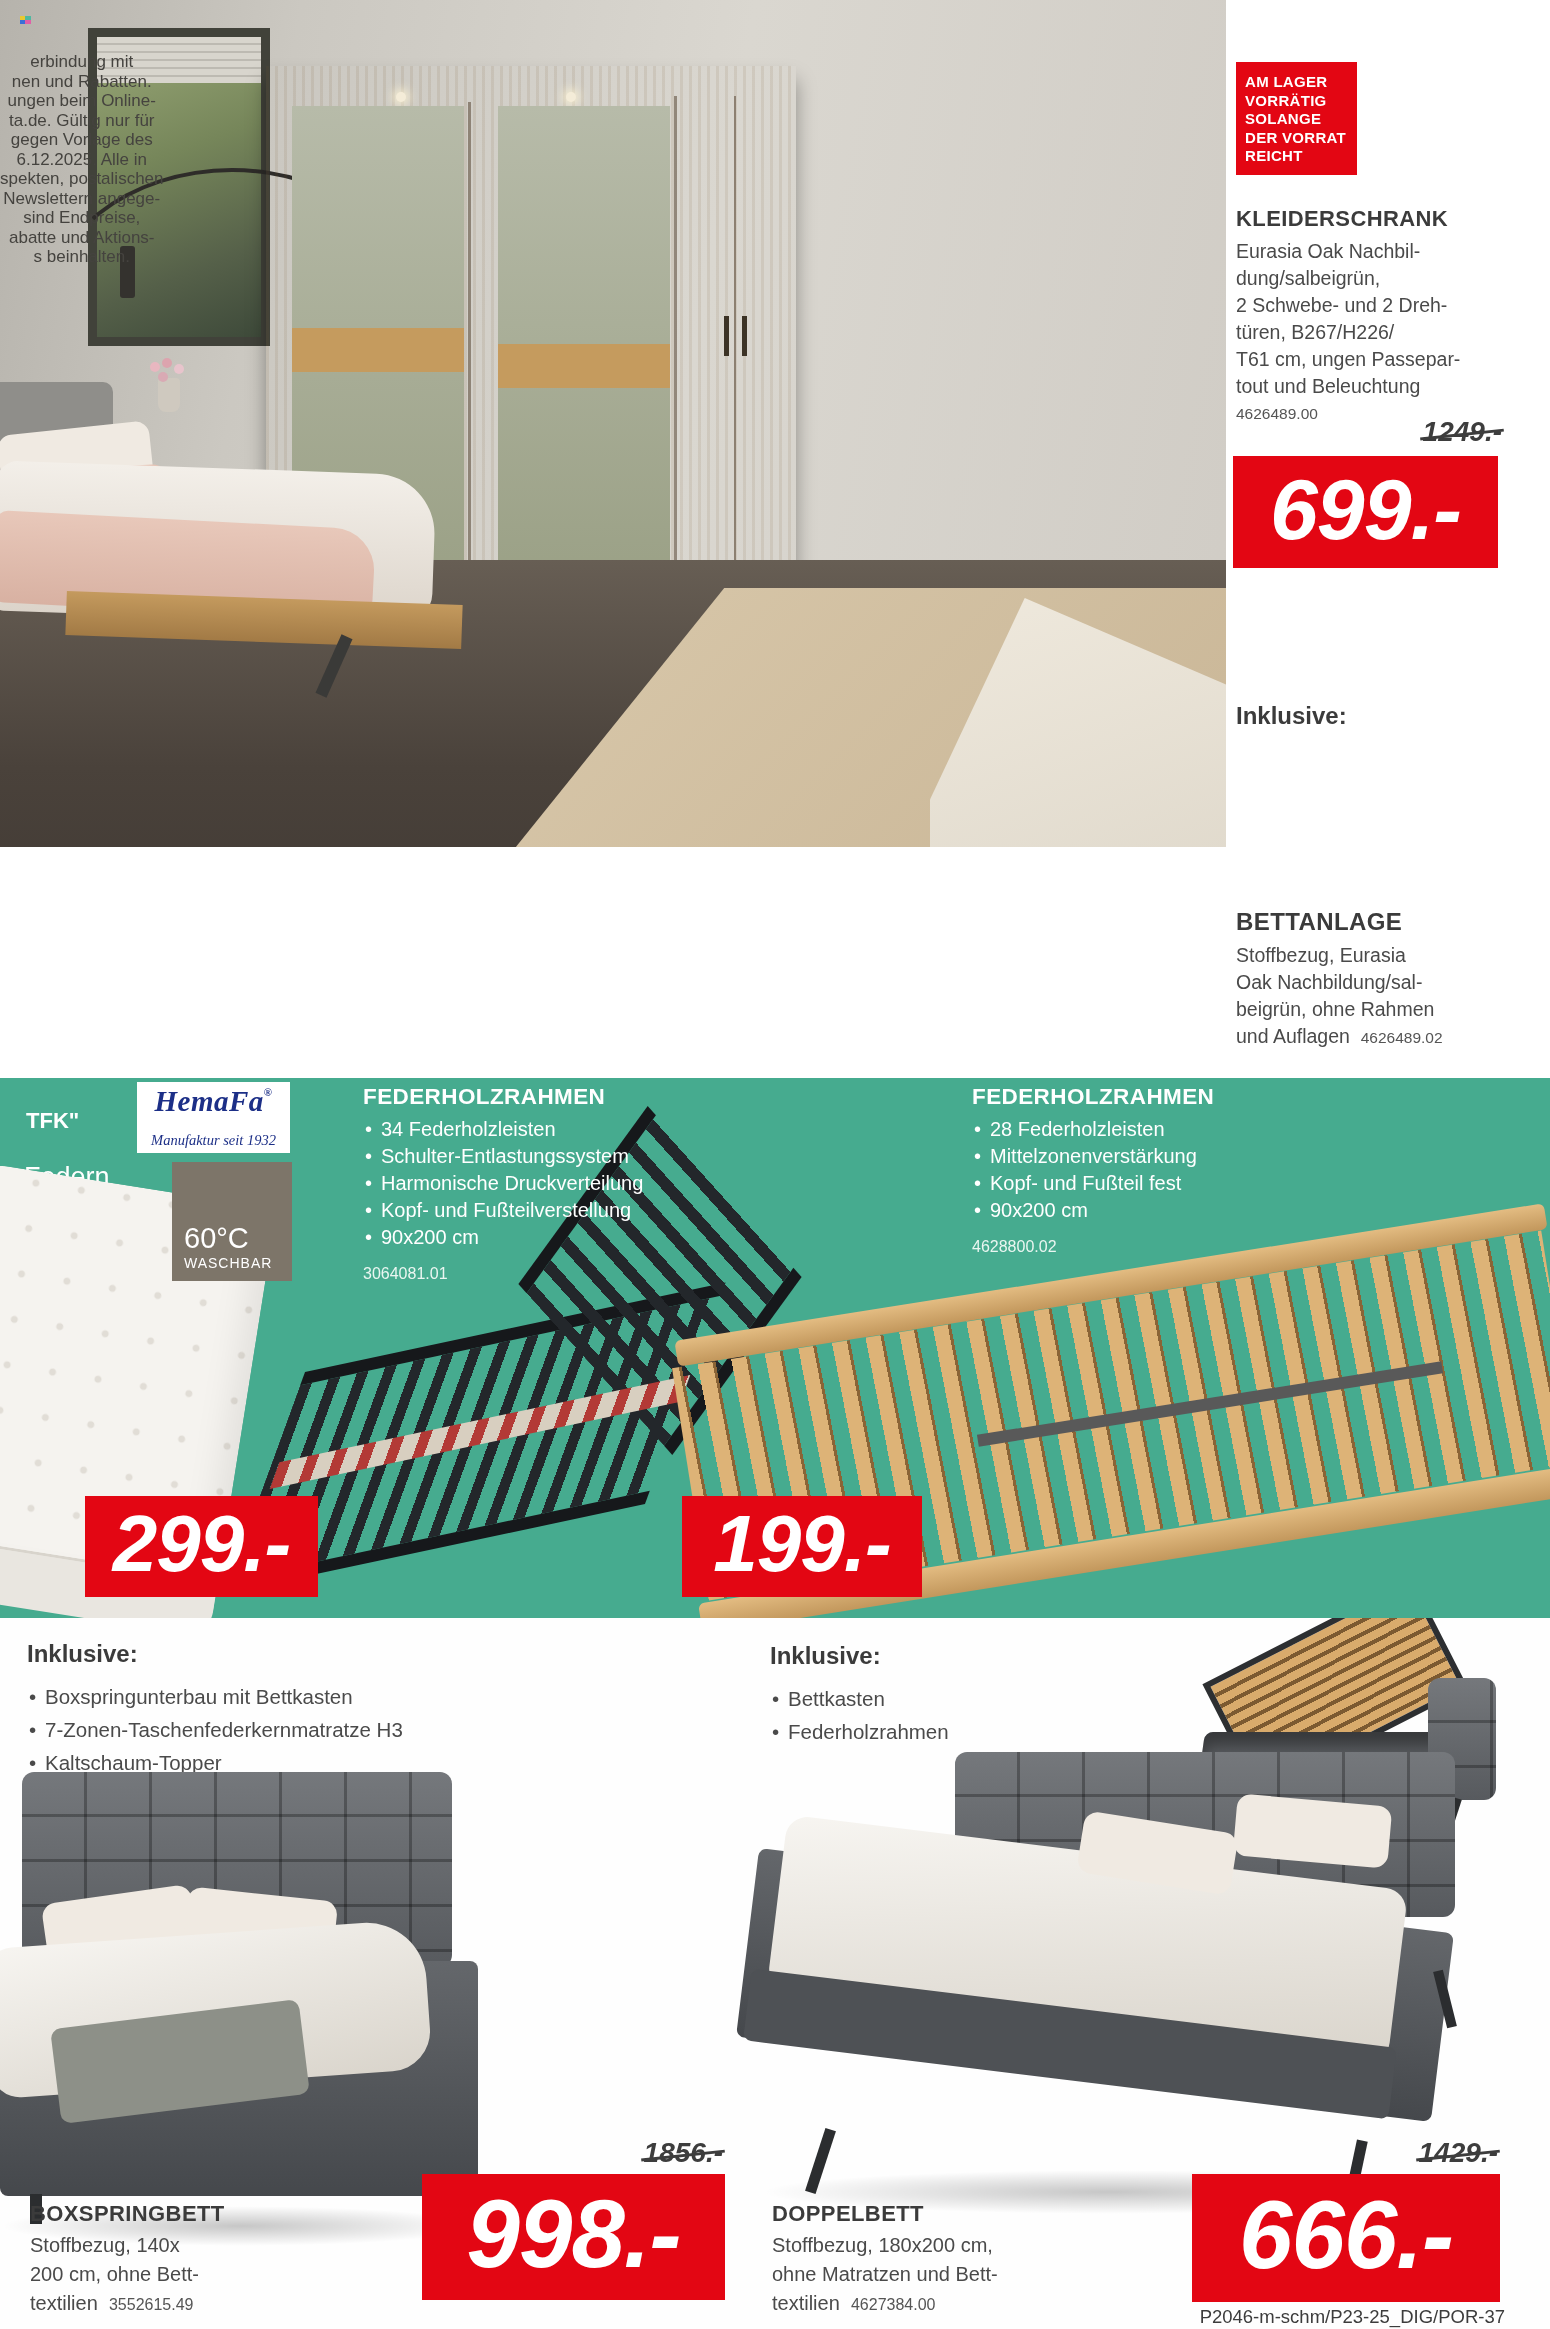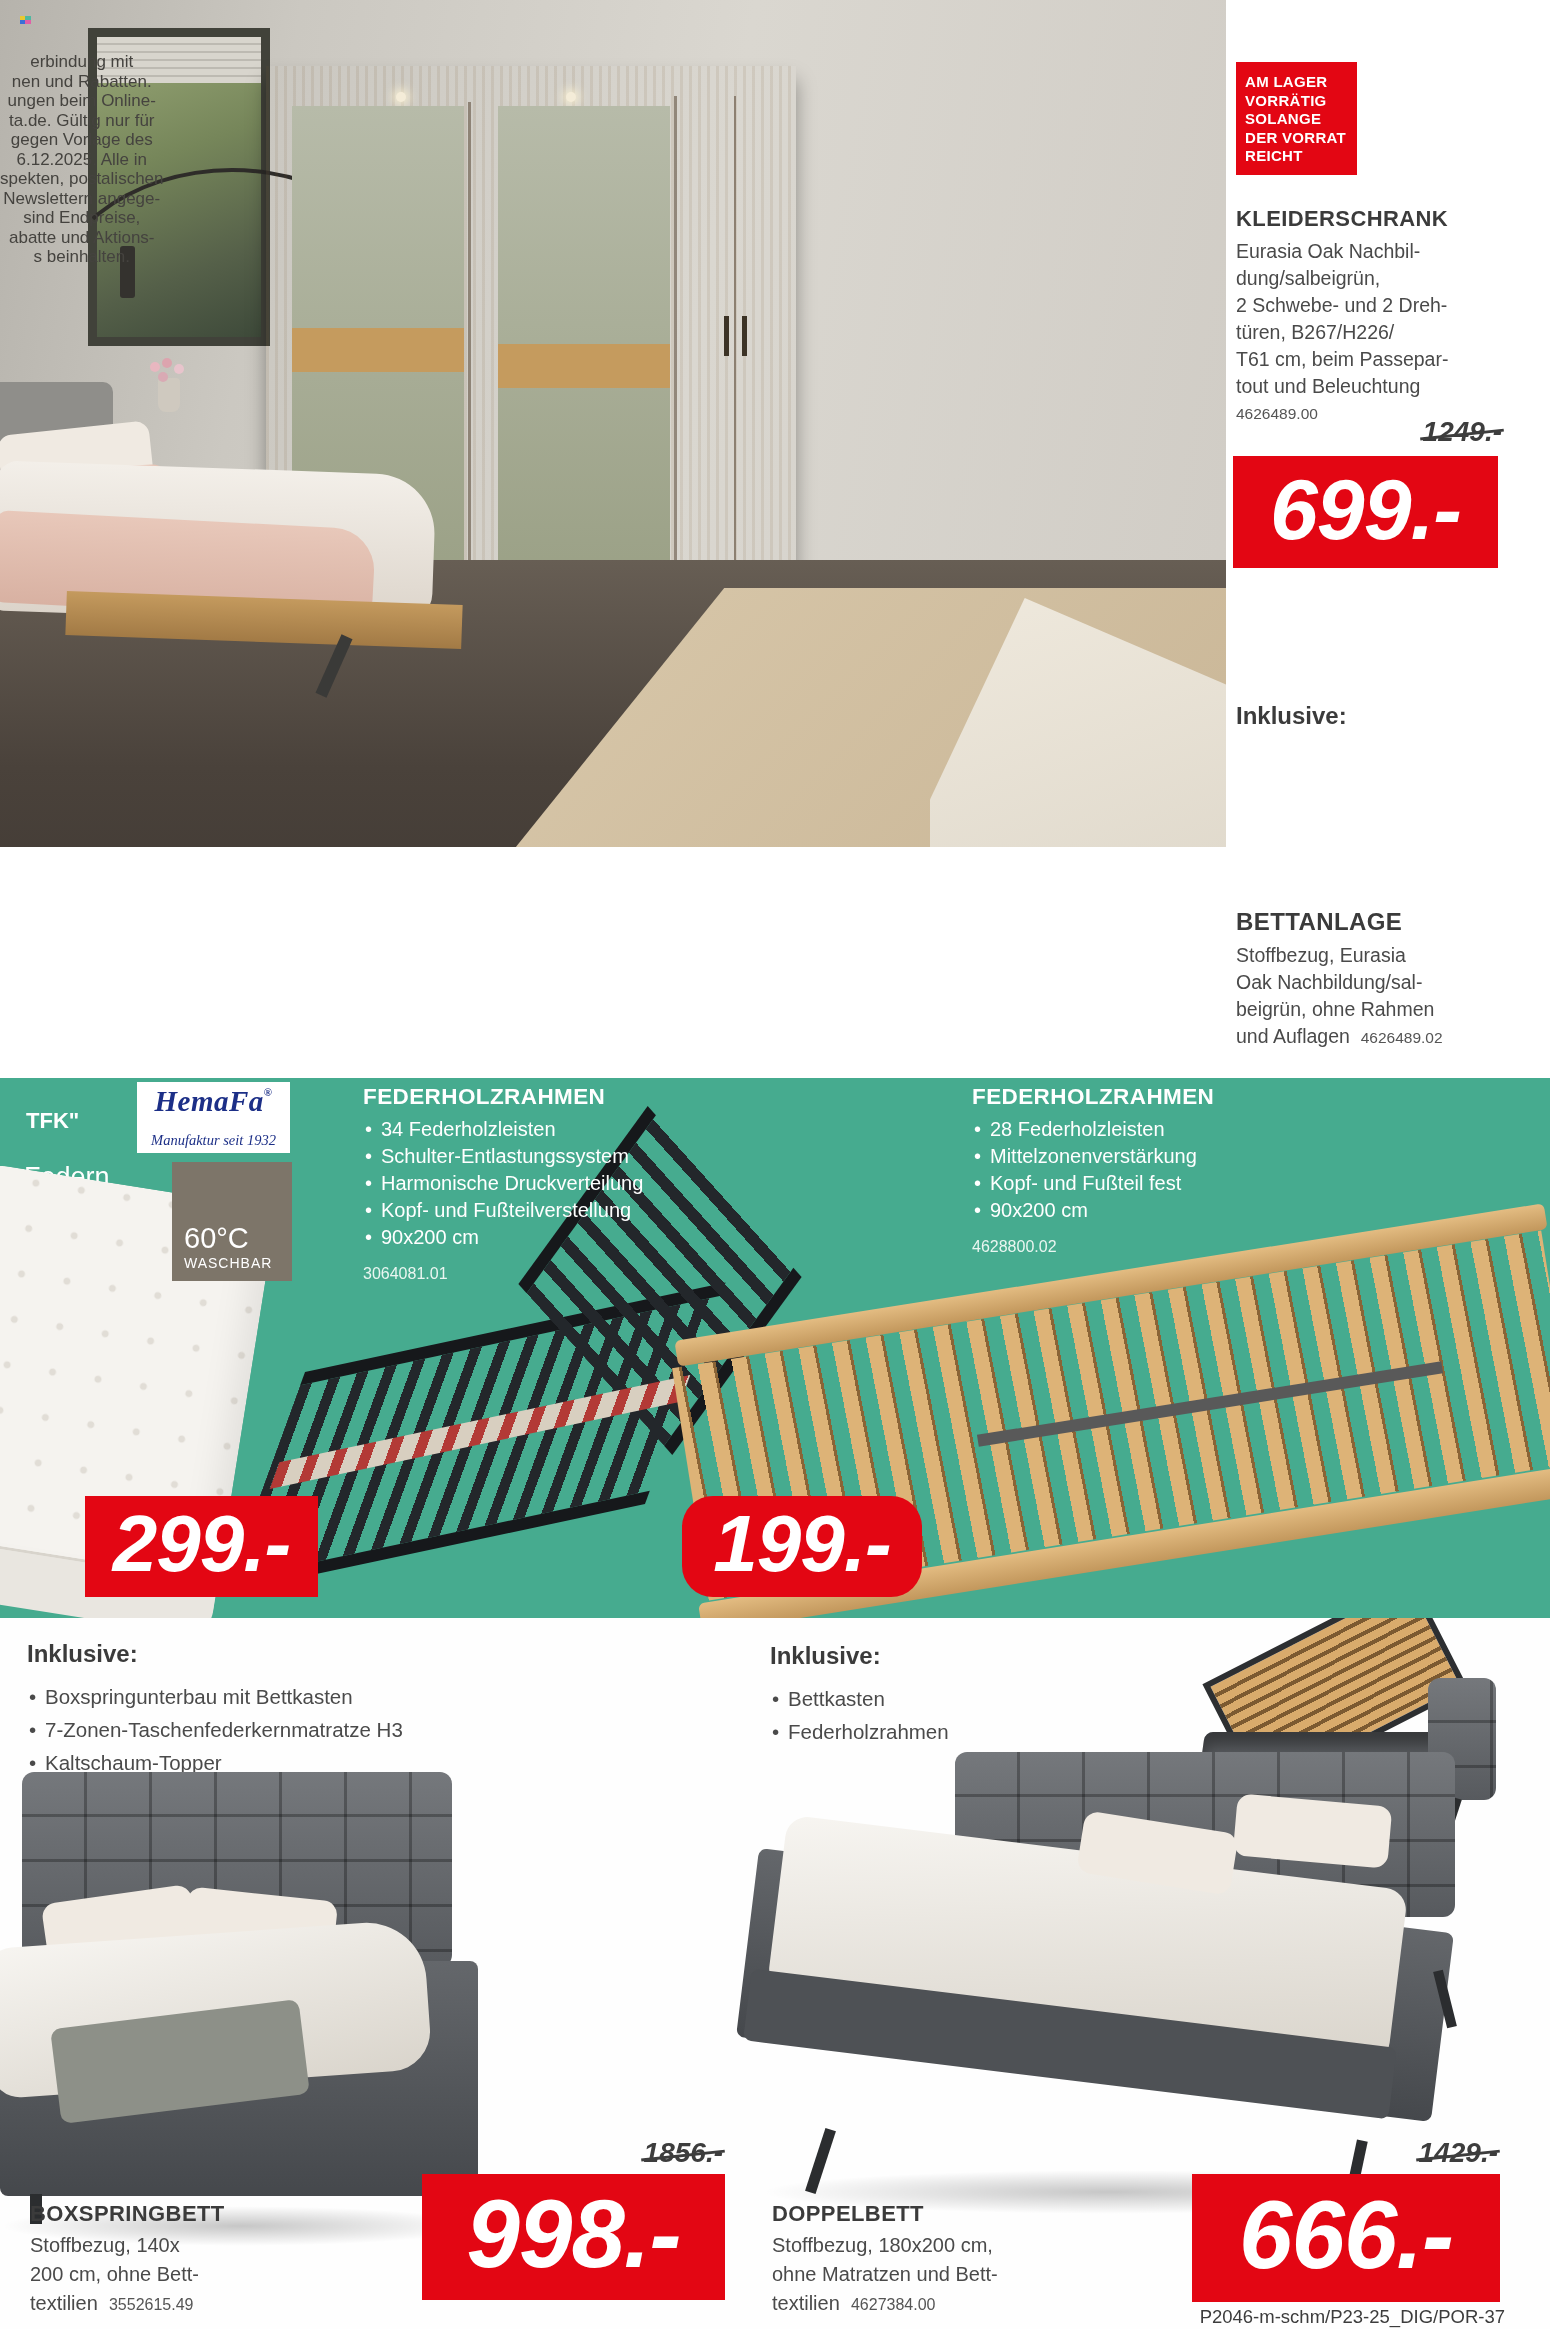--- a/index.html
+++ b/index.html
@@ -200,21 +200,21 @@
     <div>DER VORRAT</div>
     <div>REICHT</div>
   </div>
 
   <div class="abs prod-title" style="left:1236px;top:206px;">KLEIDERSCHRANK</div>
   <div class="abs prod-desc" style="left:1236px;top:238px;width:290px;">
     <div>Eurasia Oak Nachbil-</div>
     <div>dung/salbeigrün,</div>
     <div>2 Schwebe- und 2 Dreh-</div>
     <div>türen, B267/H226/</div>
-    <div>T61 cm, beim Passepar-</div>
+    <div>T61 cm, ungen Passepar-</div>
     <div>tout und Beleuchtung</div>
     <div class="sku">4626489.00</div>
   </div>
   <div class="old-price" style="left:1290px;top:416px;width:212px;text-align:right;color:#3d3d3d;font-size:28px;">
     <span class="strike">1249.-</span>
   </div>
   <div class="abs price-box" style="left:1233px;top:456px;width:265px;height:112px;font-size:86px;">
     <span>699.-</span>
   </div>
 
@@ -280,21 +280,21 @@
         <li>Mittelzonenverstärkung</li>
         <li>Kopf- und Fußteil fest</li>
         <li>90x200 cm</li>
       </ul>
       <div class="sku">4628800.02</div>
     </div>
 
     <div class="abs price-box" style="left:85px;top:418px;width:233px;height:101px;font-size:80px;">
       <span>299.-</span>
     </div>
-    <div class="abs price-box" style="left:682px;top:418px;width:240px;height:101px;font-size:80px;border-radius:31px;">
+    <div class="abs price-box" style="left:682px;top:418px;width:240px;height:101px;font-size:80px;">
       <span>199.-</span>
     </div>
   </div>
 
   <div class="abs bottom">
 
     <div class="abs inkl" style="left:27px;top:22px;">
       <div class="inkl-head">Inklusive:</div>
       <ul class="bullets">
         <li>Boxspringunterbau mit Bettkasten</li>

